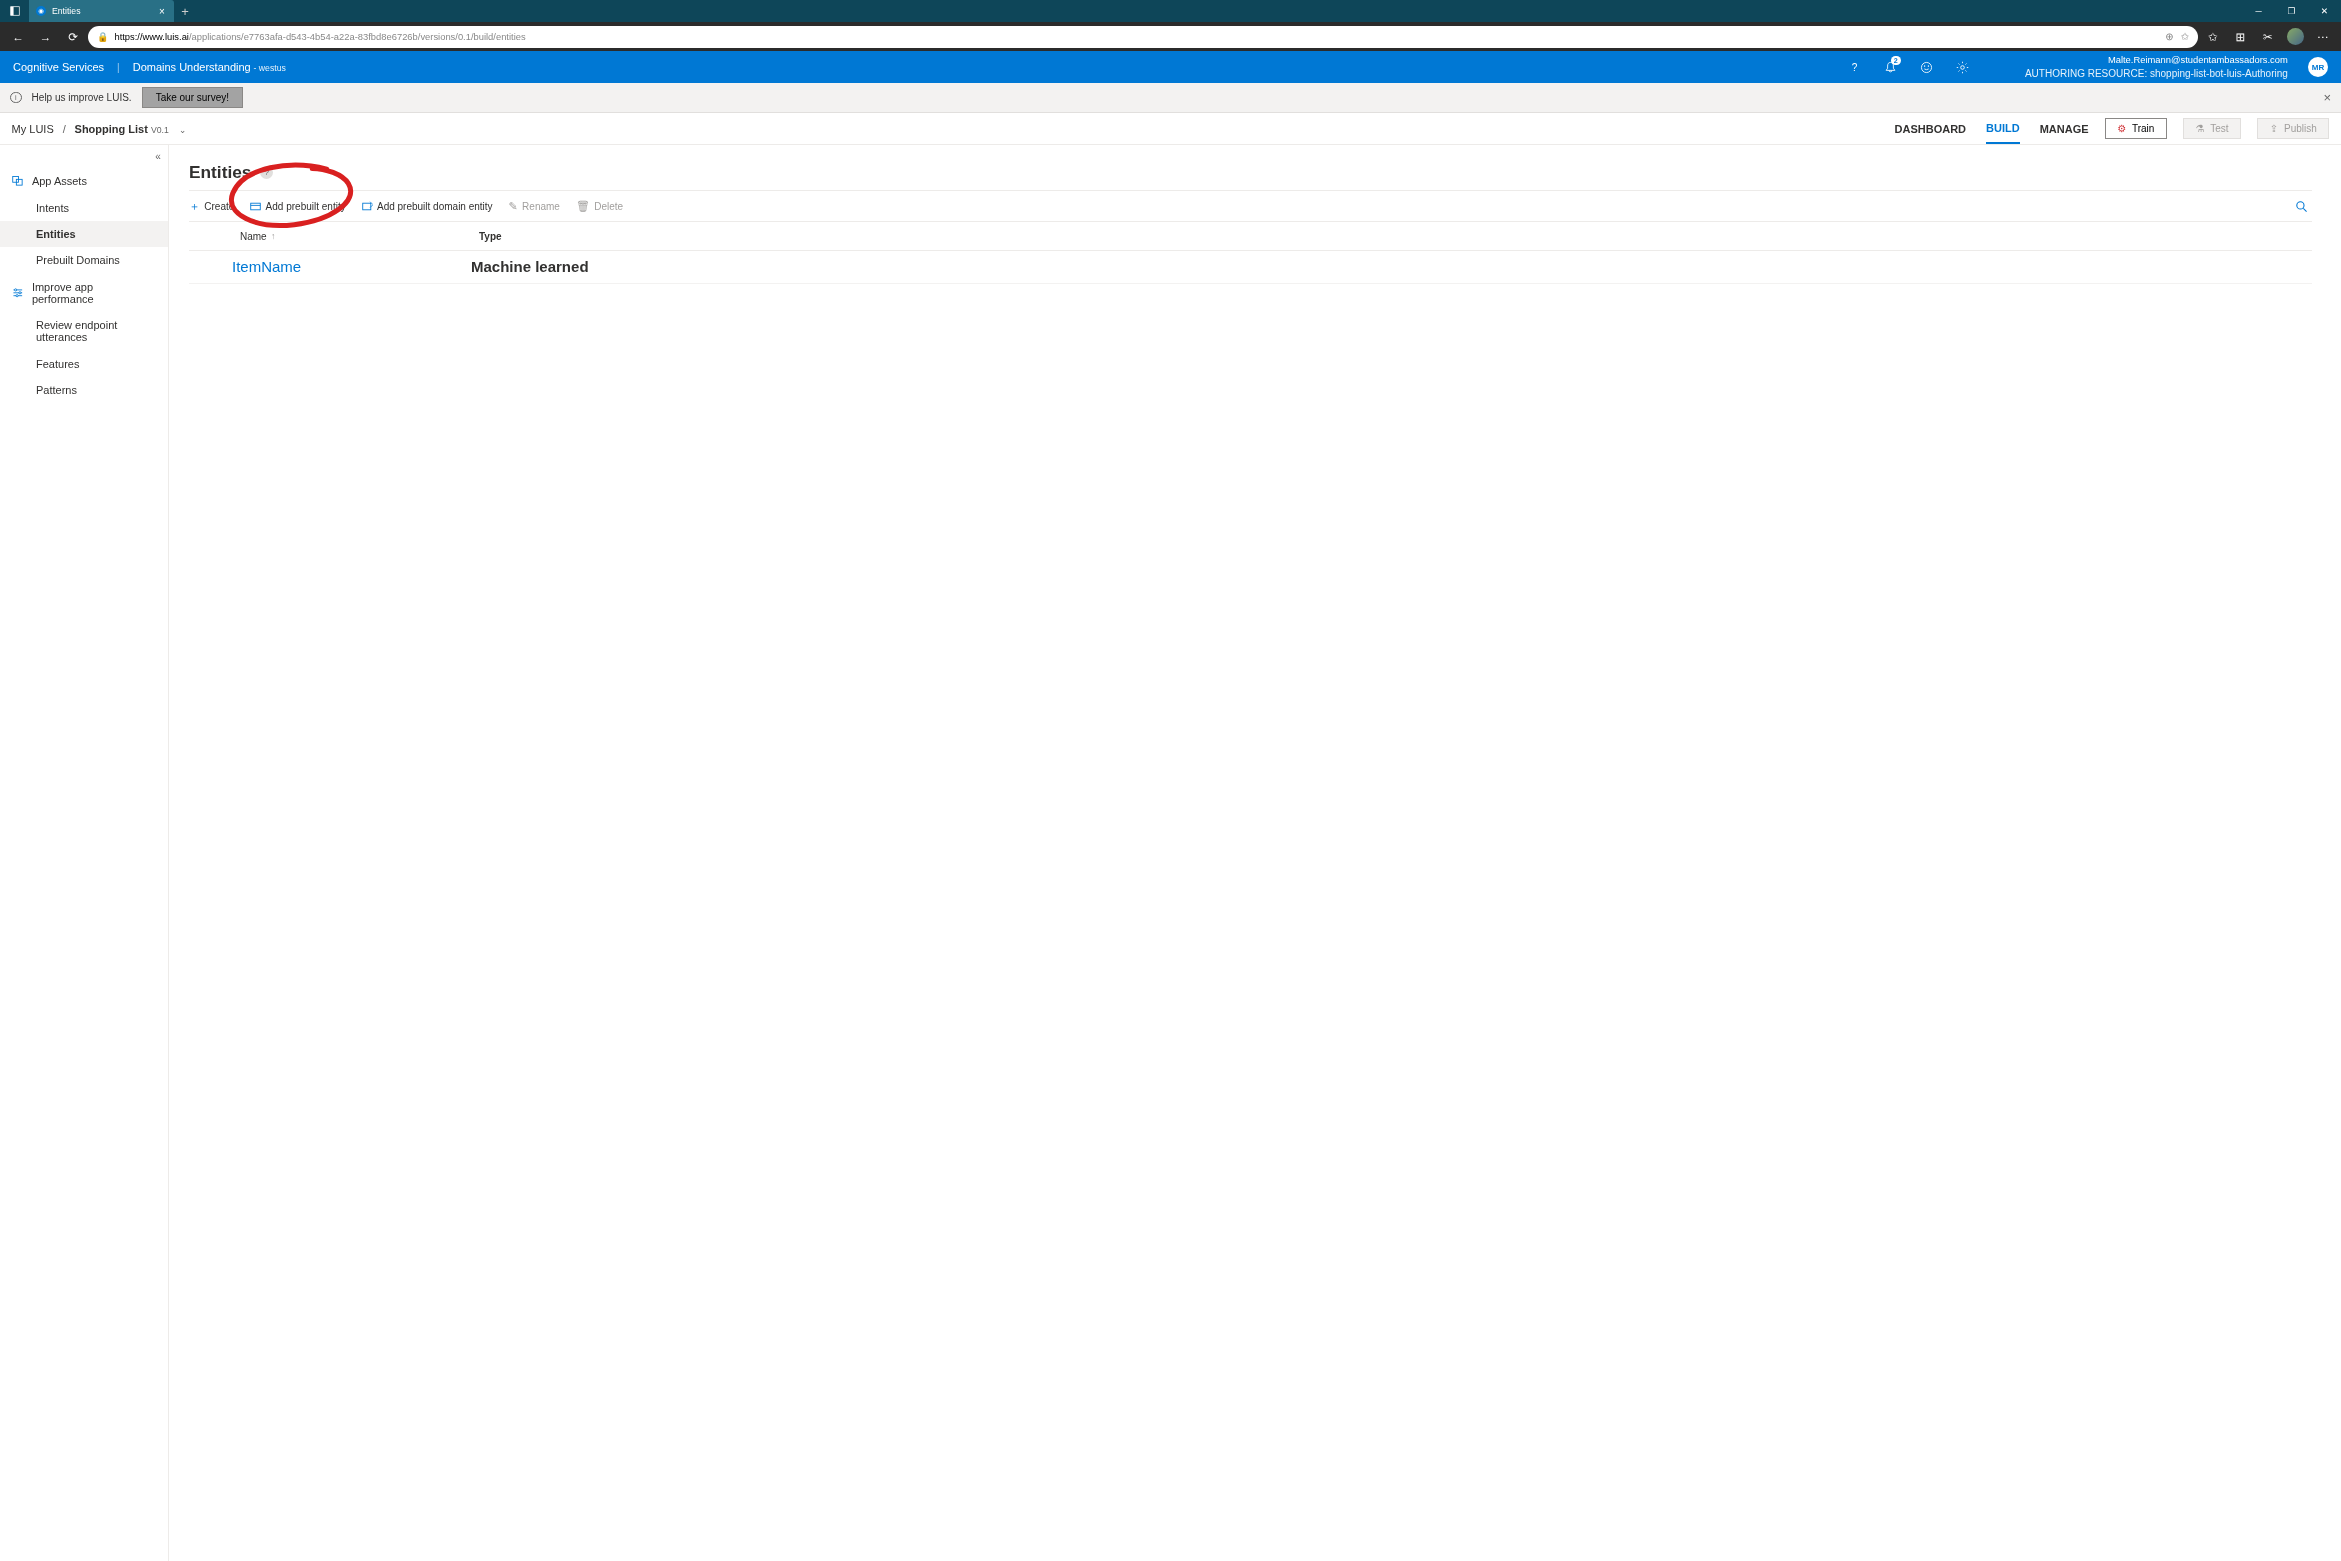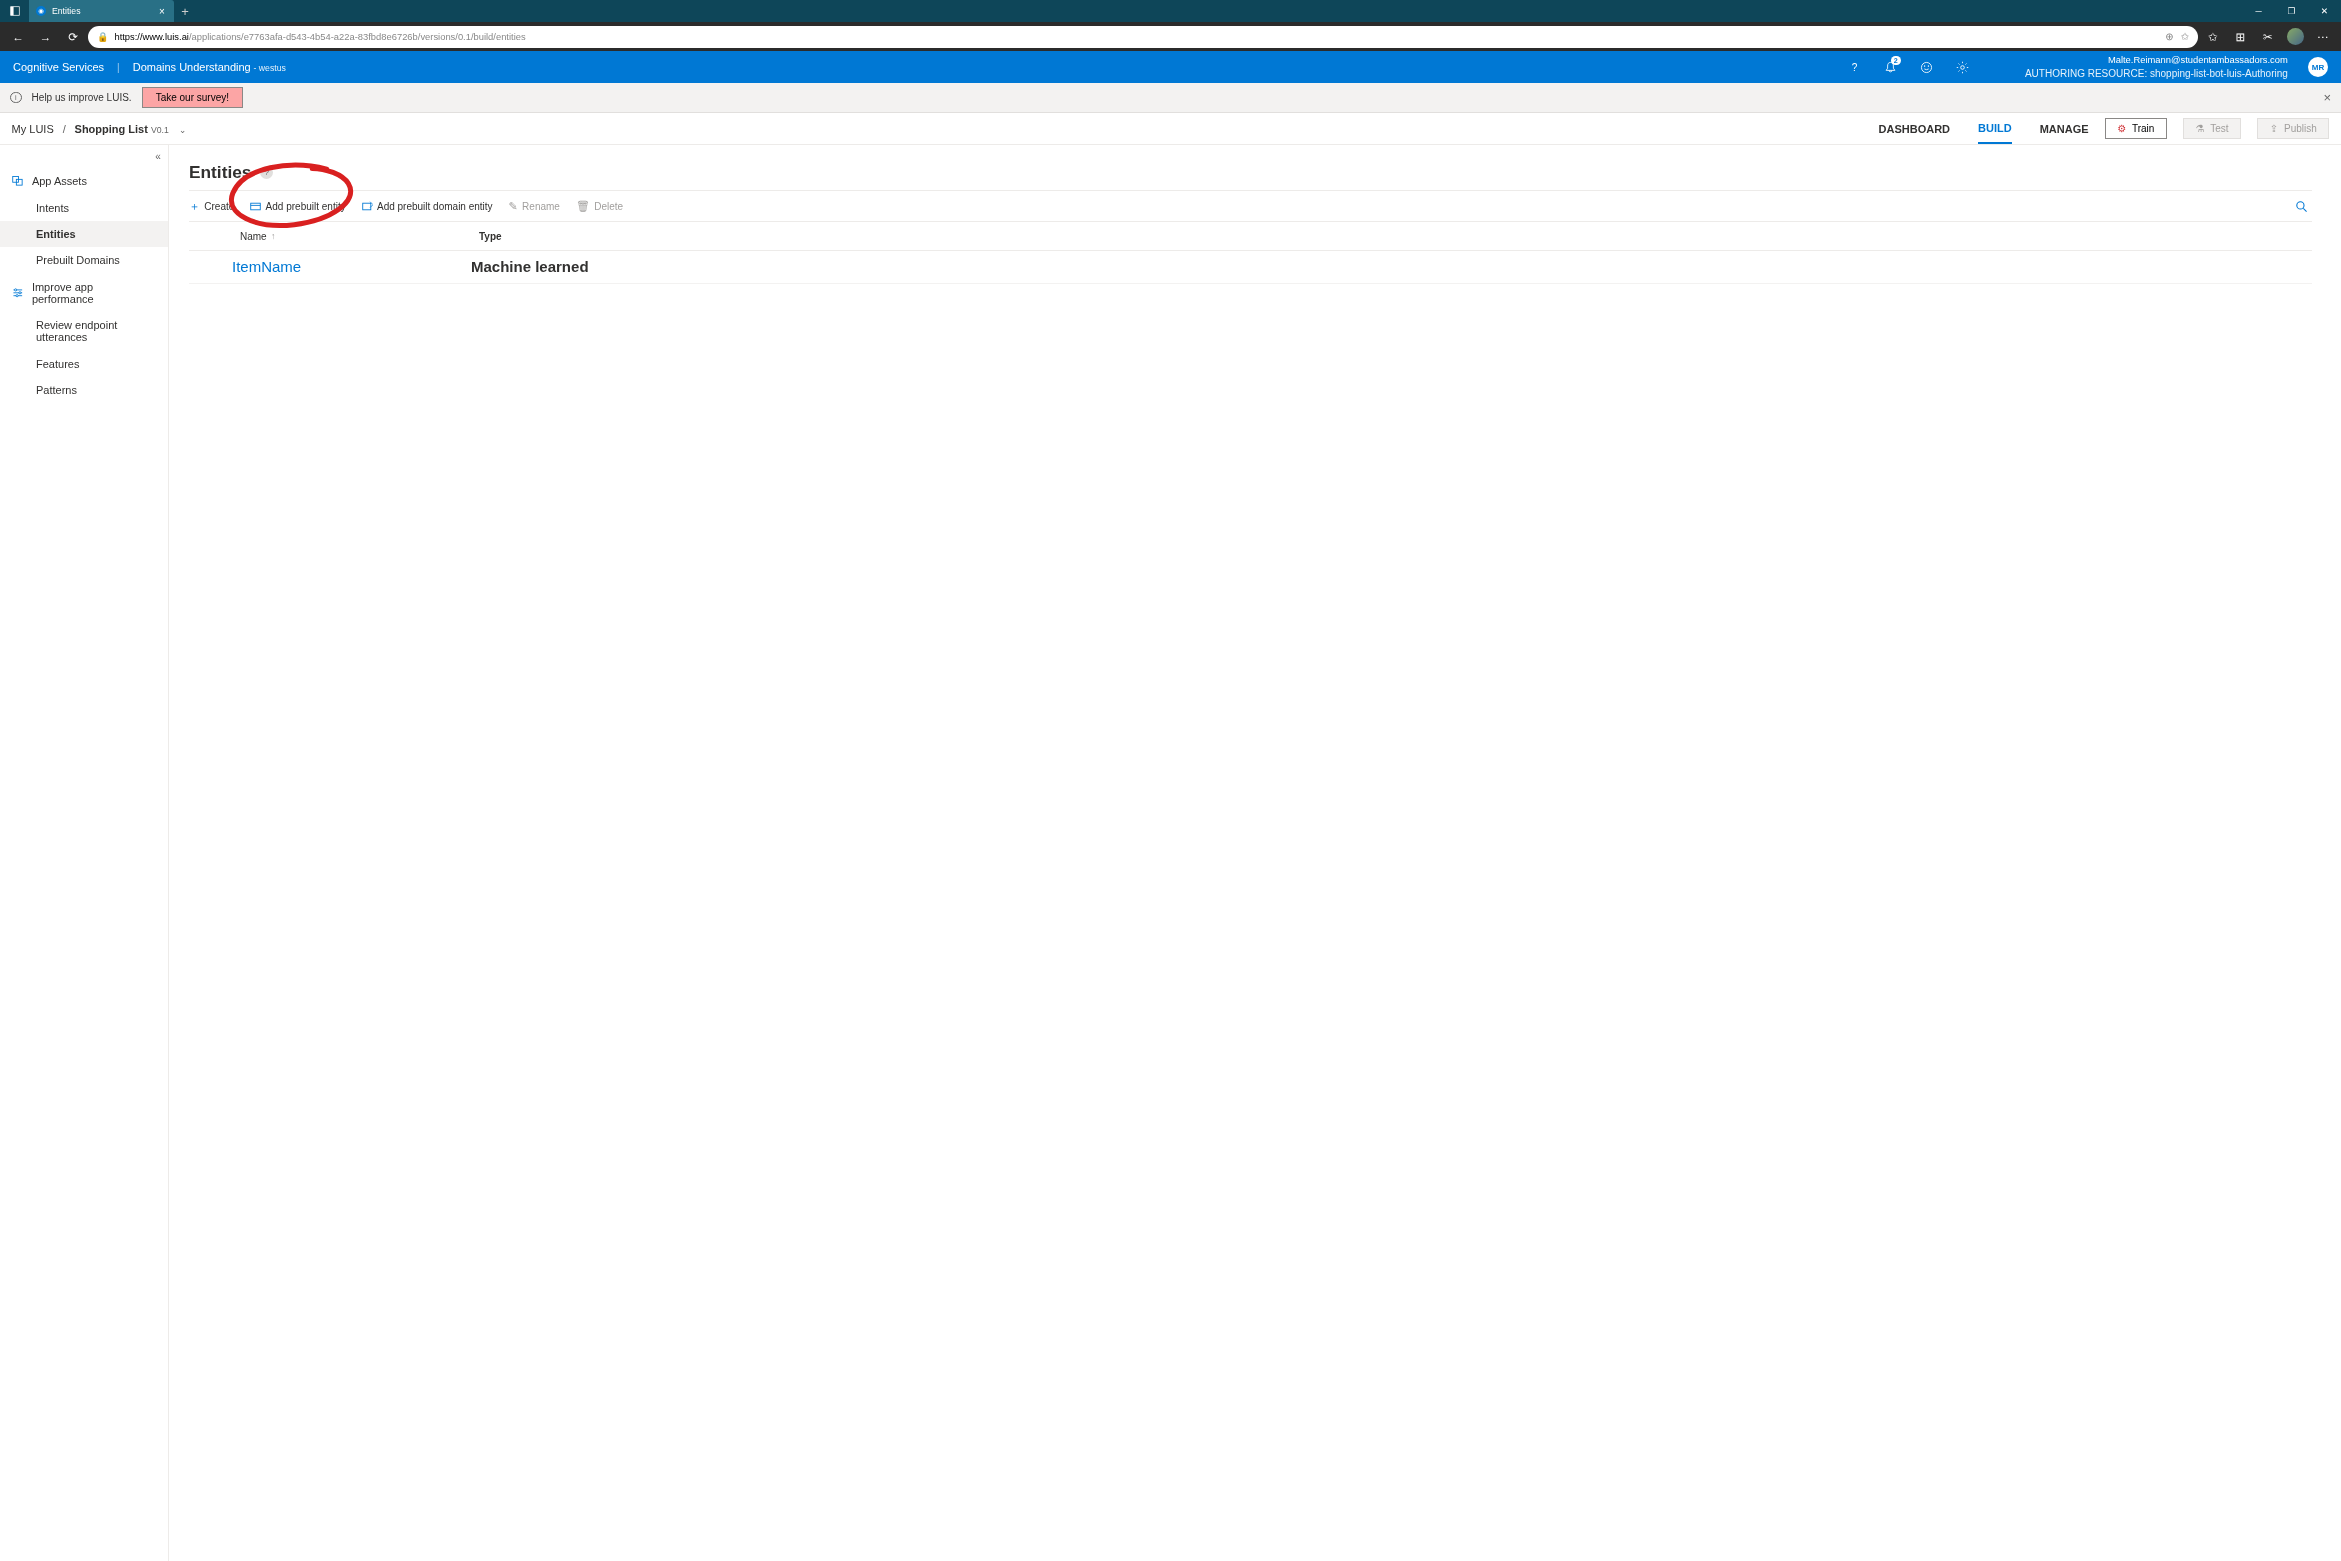--- a/index.html
+++ b/index.html
@@ -37,32 +37,32 @@
   .badge-count { position:absolute; top:0px; right:1.4px; background:#fff; color:#0078d4; font-size:7.2px; border-radius:5.8px; padding:0 2.9px; font-weight:600;}
   .user-block { text-align:right; line-height:1.3; margin-left:5.8px;}
   .user-email{font-size:9.4px;}
   .user-resource{font-size:10px; opacity:.9;margin-left:32px;}
   .user-avatar{ width:20px;height:20px;border-radius:50%;background:#fff;color:#0078d4;display:flex;align-items:center;justify-content:center;font-size:8px;font-weight:600;margin-left:7.2px;}
 
   
   .banner { background:#f3f2f1; height:30px; display:flex; align-items:center; padding:0 10px; gap:10px; border-bottom:0.7px solid #e1dfdd; position:relative;}
   .banner-info-icon { width:11.6px;height:11.6px;border:0.7px solid #666;border-radius:50%;display:flex;align-items:center;justify-content:center;font-size:7.2px;color:#666;}
   .banner-text{font-size:10px;color:#333;}
-  .banner-btn{ background:#fca5a5; border:0.7px solid #8a8886; padding:3.6px 13px; font-size:10px; cursor:pointer;}
+  .banner-btn{ background:#a3a3a3; border:0.7px solid #8a8886; padding:3.6px 13px; font-size:10px; cursor:pointer;}
   .banner-close{ position:absolute; right:10px; cursor:pointer; font-size:13px; color:#666;}
 
   
   .toprow { height:32px; display:flex; align-items:center; padding:0 11.6px; border-bottom:0.7px solid #edebe9; background:#fff;}
   .crumb { font-size:11px; color:#323130; }
   .crumb .sep{ margin:0 5.8px; color:#666;}
   .crumb .appname{ font-weight:600;}
   .crumb .ver{ font-size:8.7px; color:#666;}
   .crumb-chevron{ margin-left:7.2px; font-size:8.7px; color:#666;}
   .top-spacer{flex:1;}
-  .toptabs{display:flex; gap:28px; align-items:center; height:100%;}
+  .toptabs{display:flex; gap:20px; align-items:center; height:100%;}
   .toptab{ font-size:11px; font-weight:600; color:#323130; cursor:pointer; height:100%; display:flex; align-items:center; }
   .toptab.active{ color:#0078d4; border-bottom:2.2px solid #0078d4; }
   .action-btn{ border:0.7px solid #8a8886; padding:3.6px 11.6px; display:flex; align-items:center; gap:5.8px; cursor:pointer; margin-left:16px; background:#fff; font-size:10px;}
   .action-btn.disabled{ background:#f3f2f1; color:#a19f9d; border-color:#e1dfdd; cursor:default;}
   .icon-gear-red{ color:#d13438; font-size:10px;}
 
   
   .main { display:flex; height: calc(100vh - 22px - 29px - 32px - 30px - 32px); }
   .sidebar { width:169px; border-right:0.7px solid #edebe9; padding-top:5.8px; position:relative;}
   .collapse-btn{ position:absolute; right:7.2px; top:5.8px; cursor:pointer; font-size:10px; color:#666;}

